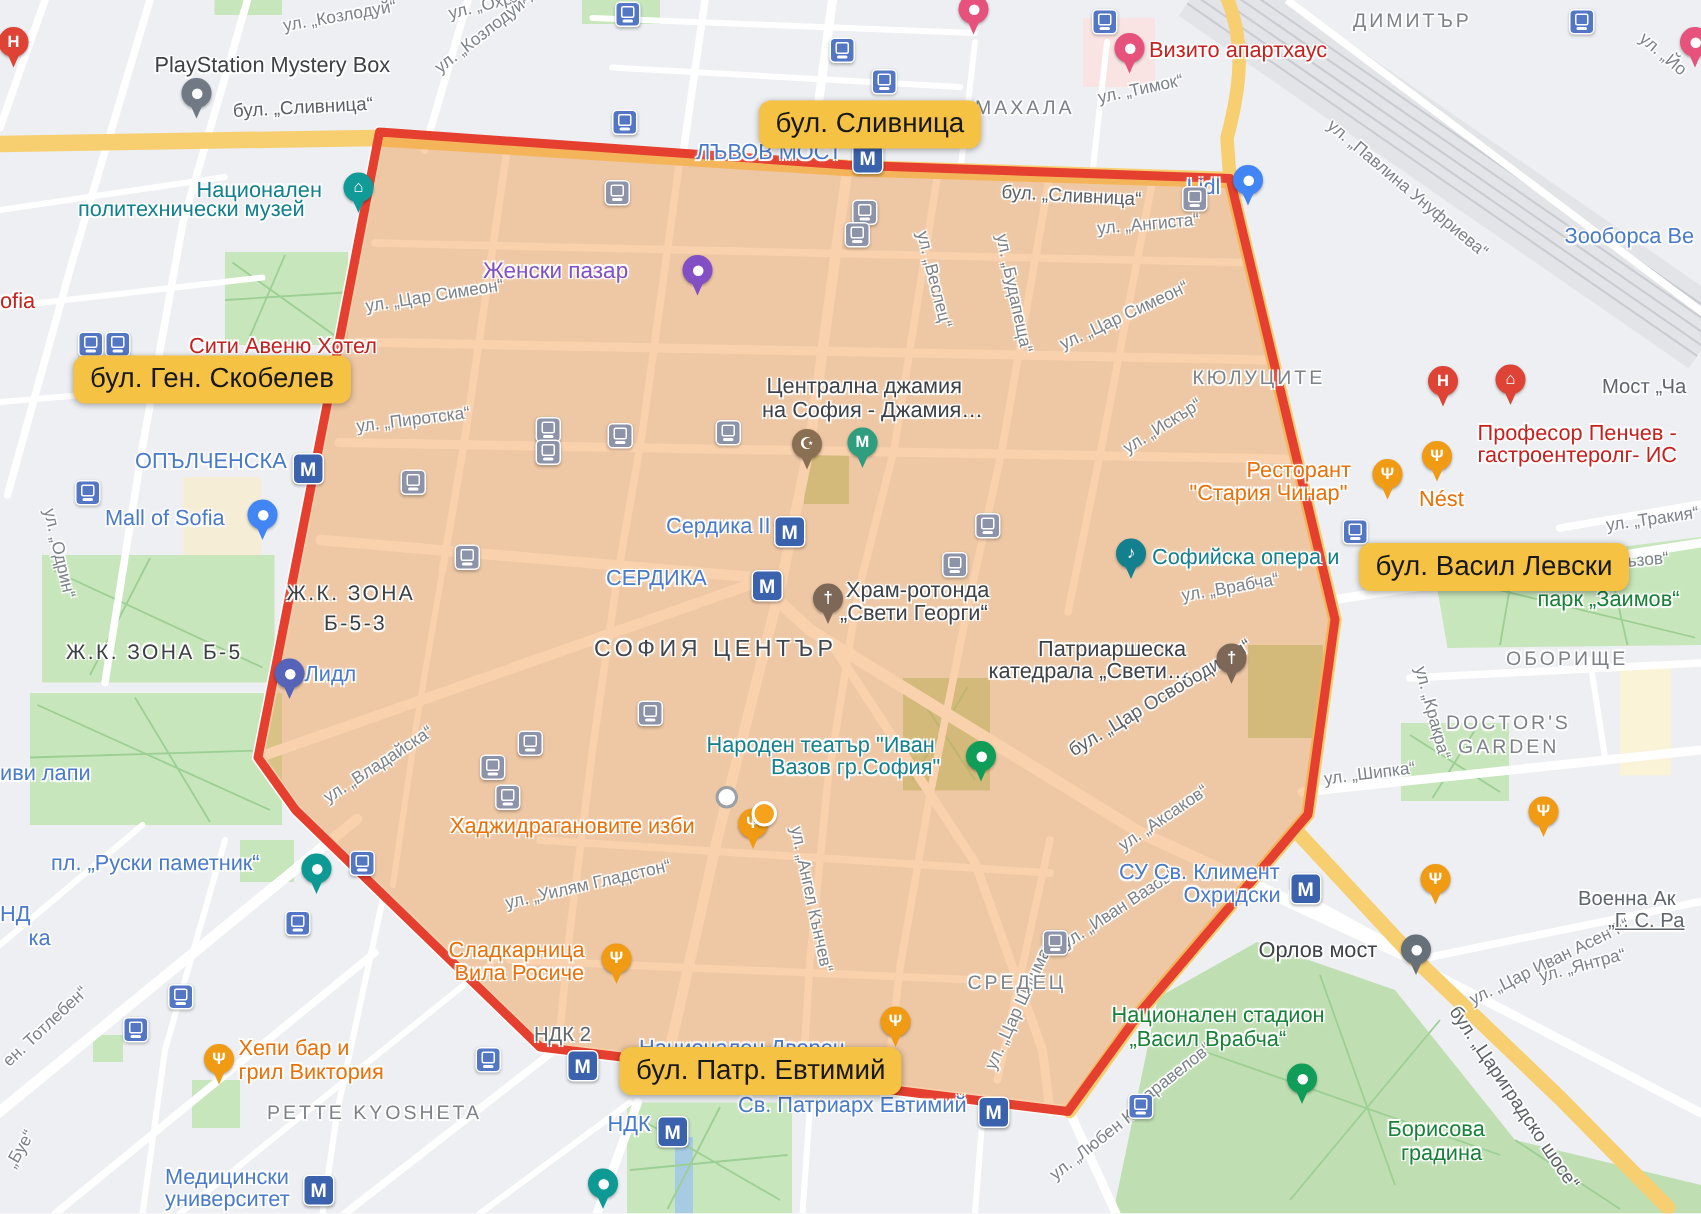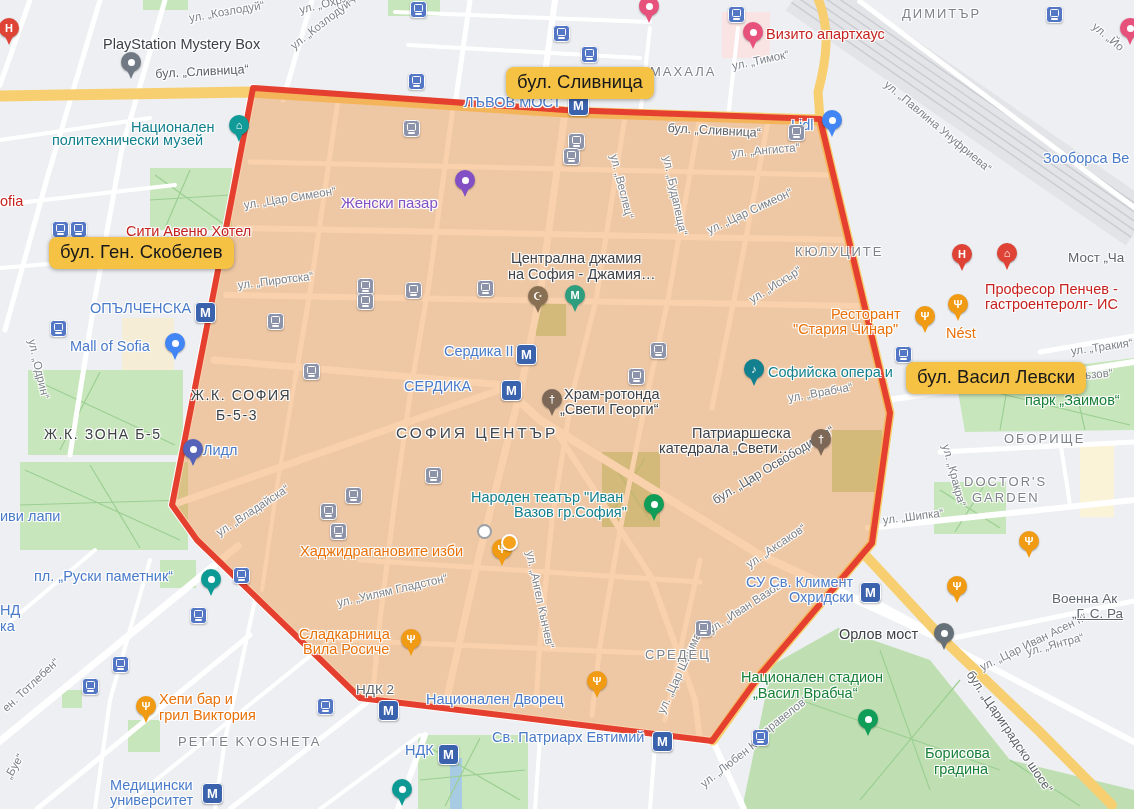--- a/index.html
+++ b/index.html
@@ -195,37 +195,37 @@
       <div class="mlabel c-rd" style="left: 975px; top: 668px; transform: rotate(56deg);">бул. „Цариградско шосе“</div>
       <div class="mlabel c-ar" style="left: 650px; top: 64px;">МАХАЛА</div>
       <div class="mlabel c-ar" style="left: 902px; top: 6px;">ДИМИТЪР</div>
       <div class="mlabel c-ar" style="left: 795px; top: 244px;">КЮЛУЦИТЕ</div>
       <div class="mlabel c-ar" style="left: 645px; top: 647px;">СРЕДЕЦ</div>
       <div class="mlabel c-ar" style="left: 1004px; top: 431px;">ОБОРИЩЕ</div>
       <div class="mlabel c-ar" style="left: 178px; top: 734px;">PETTE KYOSHETA</div>
       <div class="mlabel c-ar" style="left: 964px; top: 474px;">DOCTOR'S</div>
       <div class="mlabel c-ar" style="left: 972px; top: 490px;">GARDEN</div>
       <div class="mlabel c-ar2" style="left: 44px; top: 426px;">Ж.К. ЗОНА Б-5</div>
-      <div class="mlabel c-ar2" style="left: 191px; top: 387px;">Ж.К. СОФИЯ</div>
+      <div class="mlabel c-ar2" style="left: 191px; top: 387px;">Ж.К. ЗОНА</div>
       <div class="mlabel c-ar2" style="left: 216px; top: 407px;">Б-5-3</div>
       <div class="mlabel c-big" style="left: 396px; top: 424px;">СОФИЯ ЦЕНТЪР</div>
       <div class="mlabel c-ins" style="left: 1068px; top: 250px;">Мост „Ча</div>
       <div class="mlabel c-ins" style="left: 1052px; top: 591px;">Военна Ак</div>
       <div class="mlabel c-ins" style="left: 1072px; top: 606px; text-decoration: underline;">„Г. С. Ра</div>
       <div class="mlabel c-ins" style="left: 356px; top: 682px;">НДК 2</div>
       <div class="mlabel c-bl" style="left: 464px; top: 94px;">ЛЪВОВ МОСТ</div>
       <div class="mlabel c-bl" style="left: 90px; top: 300px;">ОПЪЛЧЕНСКА</div>
       <div class="mlabel c-bl" style="left: 444px; top: 343px;">Сердика II</div>
       <div class="mlabel c-bl" style="left: 404px; top: 378px;">СЕРДИКА</div>
       <div class="mlabel c-bl" style="left: 70px; top: 338px;">Mall of Sofia</div>
       <div class="mlabel c-bl" style="left: 203px; top: 442px;">Лидл</div>
       <div class="mlabel c-bl" style="left: 0px; top: 508px;">иви лапи</div>
       <div class="mlabel c-bl" style="left: 34px; top: 568px;">пл. „Руски паметник“</div>
       <div class="mlabel c-bl" style="left: 0px; top: 602px;">НД</div>
-      <div class="mlabel c-bl" style="left: 0px; top: 618px;">ка</div>
+      <div class="mlabel c-bl" style="left: 0px; top: 618px; padding-left: 19px;">ка</div>
       <div class="mlabel c-bl" style="left: 110px; top: 777px;">Медицински</div>
       <div class="mlabel c-bl" style="left: 110px; top: 792px;">университет</div>
       <div class="mlabel c-bl" style="left: 405px; top: 742px;">НДК</div>
       <div class="mlabel c-bl" style="left: 492px; top: 729px;">Св. Патриарх Евтимий</div>
       <div class="mlabel c-bl" style="left: 426px; top: 691px;">Национален Дворец</div>
       <div class="mlabel c-bl" style="left: 746px; top: 574px;">СУ Св. Климент</div>
       <div class="mlabel c-bl" style="left: 789px; top: 589px;">Охридски</div>
       <div class="mlabel c-bl" style="left: 1043px; top: 150px;">Зооборса Ве</div>
       <div class="mlabel c-bl" style="left: 791px; top: 117px;">Lidl</div>
       <div class="mlabel c-tl" style="left: 131px; top: 119px;">Национален</div>
@@ -239,21 +239,21 @@
       <div class="mlabel c-rd2" style="left: 985px; top: 281px;">Професор Пенчев -</div>
       <div class="mlabel c-rd2" style="left: 985px; top: 296px;">гастроентеролг- ИС</div>
       <div class="mlabel c-or" style="left: 831px; top: 306px;">Ресторант</div>
       <div class="mlabel c-or" style="left: 793px; top: 321px;">"Стария Чинар"</div>
       <div class="mlabel c-or" style="left: 946px; top: 325px;">Nést</div>
       <div class="mlabel c-or" style="left: 300px; top: 543px;">Хаджидрагановите изби</div>
       <div class="mlabel c-or" style="left: 299px; top: 626px;">Сладкарница</div>
       <div class="mlabel c-or" style="left: 303px; top: 641px;">Вила Росиче</div>
       <div class="mlabel c-or" style="left: 159px; top: 691px; text-align: center;">Хепи бар и</div>
       <div class="mlabel c-or" style="left: 159px; top: 707px;">грил Виктория</div>
-      <div class="mlabel c-pu" style="left: 341px; top: 172px; margin-top: 22px;">Женски пазар</div>
+      <div class="mlabel c-pu" style="left: 322px; top: 172px;">Женски пазар</div>
       <div class="mlabel c-gr" style="left: 1025px; top: 392px;">парк „Заимов“</div>
       <div class="mlabel c-gr" style="left: 741px; top: 669px;">Национален стадион</div>
       <div class="mlabel c-gr" style="left: 753px; top: 685px;">„Васил Врабча“</div>
       <div class="mlabel c-gr" style="left: 925px; top: 745px;">Борисова</div>
       <div class="mlabel c-gr" style="left: 934px; top: 761px;">градина</div>
       <div class="mlabel c-dk" style="left: 103px; top: 36px;">PlayStation Mystery Box</div>
       <div class="mlabel c-dk" style="left: 511px; top: 250px;">Централна джамия</div>
       <div class="mlabel c-dk" style="left: 508px; top: 266px;">на София - Джамия…</div>
       <div class="mlabel c-dk" style="left: 564px; top: 386px;">Храм-ротонда</div>
       <div class="mlabel c-dk" style="left: 560px; top: 401px;">„Свети Георги“</div>
@@ -549,14 +549,15 @@
         </span>
         <span class="tail"></span>
       </div>
       <div class="sdot" style="width: 11px; height: 11px; background: rgb(255, 255, 255); border: 2.5px solid rgb(154, 160, 166); left: 477px; top: 524px; position: absolute;"></div>
       <div class="sdot" style="width: 13px; height: 13px; background: rgb(246, 162, 29); border: 2px solid rgb(255, 255, 255); box-shadow: rgba(0, 0, 0, 0.3) 0px 1px 2px; left: 501px; top: 534px; position: absolute;"></div>
     </div>
 <div class="lyr" id="annotations-layer">
       <div class="ylabel" style="left: 506px; top: 67px;">бул. Сливница</div>
       <div class="ylabel" style="left: 49px; top: 237px;">бул. Ген. Скобелев</div>
       <div class="ylabel" style="left: 906px; top: 362px;">бул. Васил Левски</div>
+      <div class="ylabel" style="left: 413px; top: 698px;">бул. Патр. Евтимий</div>
     </div>
 </div>
 
 </body></html>

